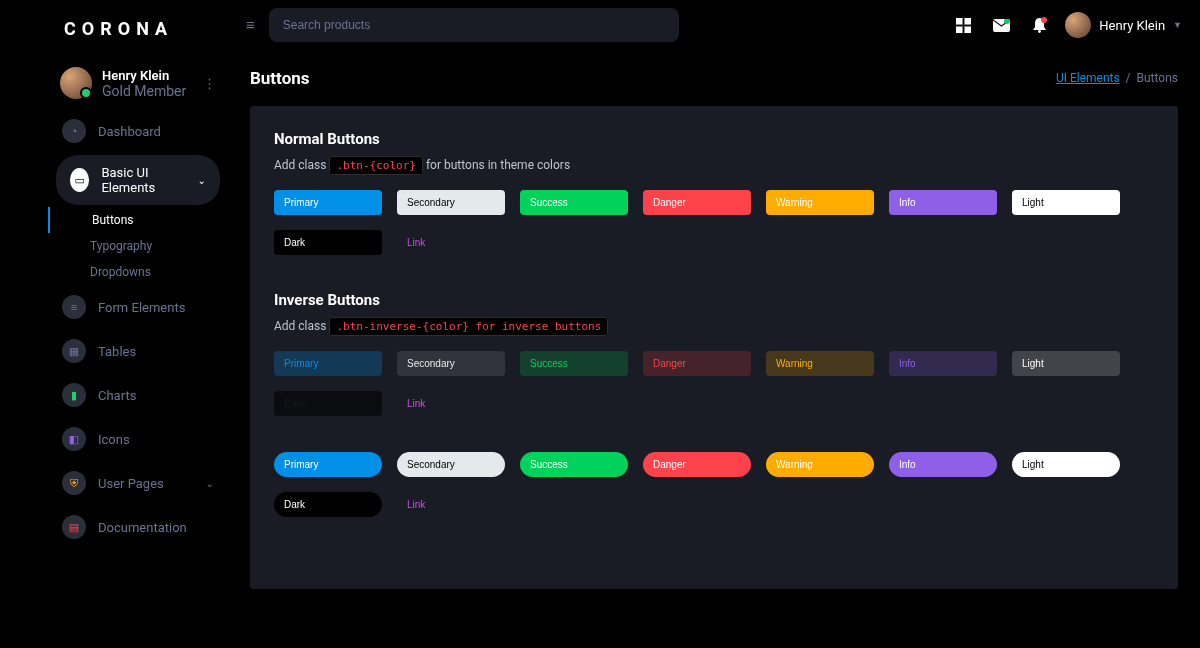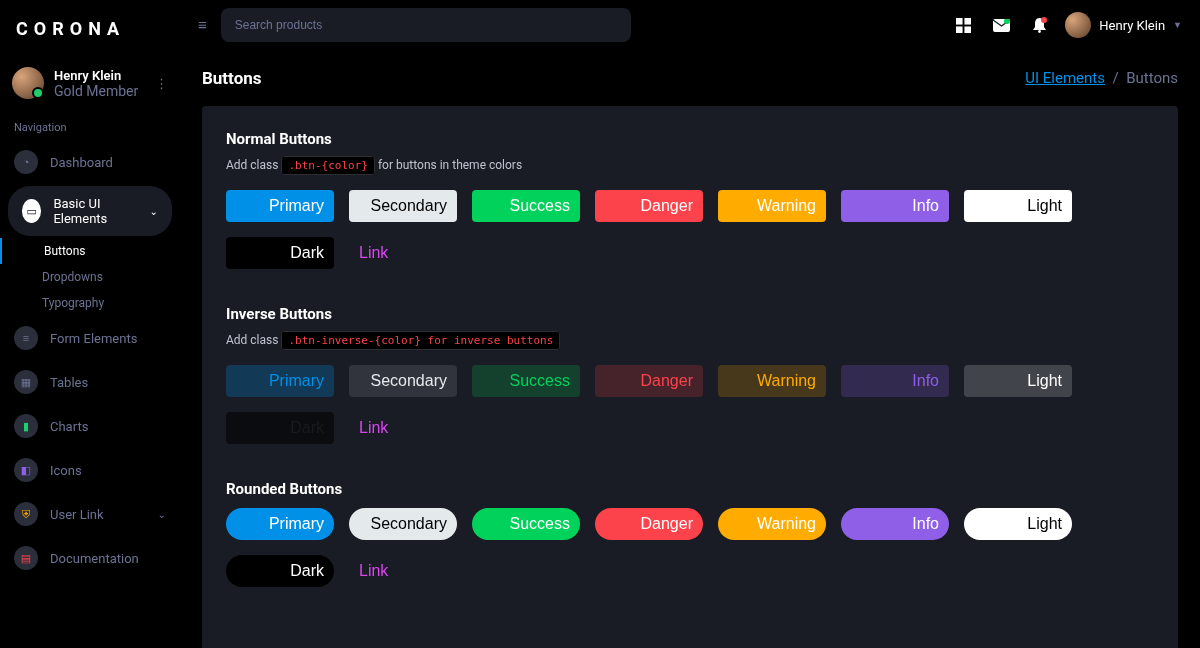--- a/index.html
+++ b/index.html
@@ -5,21 +5,21 @@
   * { box-sizing: border-box; margin: 0; padding: 0; }
   body {
     font-family: -apple-system, BlinkMacSystemFont, "Segoe UI", Roboto, sans-serif;
     background: #000;
     color: #fff;
     font-size: 13px;
     width: 1200px;
     height: 648px;
     overflow: hidden;
   }
-  .app { display: flex; height: 100%; }
+  .app { display: flex; height: 100%; padding-left: 48px; }
 
   
   .sidebar {
     width: 180px;
     background: #000;
     padding: 0;
     flex-shrink: 0;
   }
   .logo {
     padding: 18px 16px;
@@ -124,21 +124,21 @@
   }
   .top-icon { color:#fff; cursor:pointer; position:relative; display:inline-flex; align-items:center; padding:0 4px; }
   .top-user { display:flex; align-items:center; gap:8px; cursor:pointer; }
   .top-avatar { width:26px; height:26px; border-radius:50%; background: radial-gradient(circle at 30% 30%, #d9a47a, #5a3b28); }
   .caret { font-size:9px; color:#6c7293; }
 
   
   .page { padding: 18px 22px; overflow:auto; height: calc(100% - 50px); }
   .page-head { display:flex; justify-content:space-between; align-items:center; margin-bottom:18px; }
   .page-title { font-size:17px; font-weight:700; }
-  .breadcrumb { font-size:15px; color:#6c7293; }
+  .breadcrumb { font-size:12px; color:#6c7293; }
   .breadcrumb a { color:#0090e7; text-decoration:underline; }
 
   .card {
     background: #191c24;
     border-radius: 4px;
     padding: 24px 24px 36px;
   }
   .section { margin-bottom: 36px; }
   .section h3 { font-size:15px; font-weight:700; margin-bottom:10px; }
   .section-desc { font-size:12px; color:#bfc3d0; margin-bottom:18px; }
@@ -148,25 +148,25 @@
     padding:2px 6px;
     border-radius:3px;
     color:#fc424a;
     font-family: monospace;
     font-size:11px;
   }
 
   .btn-row { display:flex; flex-wrap:wrap; gap:15px 15px; }
   .btn {
     min-width: 108px;
-    text-align:right;
+    text-align:left;
     padding: 7px 10px;
     border-radius: 4px;
     border:none;
-    font-size:16px;
+    font-size:10px;
     cursor:pointer;
     color:#fff;
   }
   .rounded { border-radius: 20px; }
   .btn-primary { background:#0090e7; }
   .btn-secondary { background:#e4eaec; color:#000; }
   .btn-success { background:#00d25b; }
   .btn-danger { background:#fc424a; }
   .btn-warning { background:#ffab00; }
   .btn-info { background:#8f5fe8; }
@@ -195,58 +195,57 @@
 
     <div class="user-block">
       <div class="avatar"></div>
       <div>
         <div class="user-name">Henry Klein</div>
         <div class="user-sub">Gold Member</div>
       </div>
       <div class="user-dots">⋮</div>
     </div>
 
-    <div class="nav-heading">Navigation</div>
 
     <div class="nav-item">
       <span class="nav-icon">◔</span>
       <span>Dashboard</span>
     </div>
 
     <div class="nav-item active">
       <span class="nav-label-wrap">
         <span class="nav-icon">▭</span>
         <span>Basic UI Elements</span>
       </span>
       <span style="font-size:10px;">⌄</span>
     </div>
     <div class="sub-item active">Buttons</div>
+    <div class="sub-item">Typography</div>
     <div class="sub-item">Dropdowns</div>
-    <div class="sub-item">Typography</div>
 
     <div class="nav-item">
       <span class="nav-icon">≡</span>
       <span>Form Elements</span>
     </div>
     <div class="nav-item">
       <span class="nav-icon">▦</span>
       <span>Tables</span>
     </div>
     <div class="nav-item">
       <span class="nav-icon" style="color:#1fce6d;">▮</span>
       <span>Charts</span>
     </div>
     <div class="nav-item">
       <span class="nav-icon" style="color:#8f5fe8;">◧</span>
       <span>Icons</span>
     </div>
     <div class="nav-item" style="justify-content:space-between;">
       <span style="display:flex;align-items:center;gap:12px;">
         <span class="nav-icon" style="color:#ffab00;">⛨</span>
-        <span>User Link</span>
+        <span>User Pages</span>
       </span>
       <span style="font-size:10px;">⌄</span>
     </div>
     <div class="nav-item">
       <span class="nav-icon" style="color:#fc424a;">▤</span>
       <span>Documentation</span>
     </div>
   </aside>
 
   <div class="main">
@@ -328,21 +327,20 @@
             <button class="btn inv-danger">Danger</button>
             <button class="btn inv-warning">Warning</button>
             <button class="btn inv-info">Info</button>
             <button class="btn inv-light">Light</button>
             <button class="btn inv-dark">Dark</button>
             <button class="btn btn-link">Link</button>
           </div>
         </div>
 
         <div class="section">
-          <h3>Rounded Buttons</h3>
           <div class="btn-row">
             <button class="btn rounded btn-primary">Primary</button>
             <button class="btn rounded btn-secondary">Secondary</button>
             <button class="btn rounded btn-success">Success</button>
             <button class="btn rounded btn-danger">Danger</button>
             <button class="btn rounded btn-warning">Warning</button>
             <button class="btn rounded btn-info">Info</button>
             <button class="btn rounded btn-light">Light</button>
             <button class="btn rounded btn-dark">Dark</button>
             <button class="btn btn-link">Link</button>

